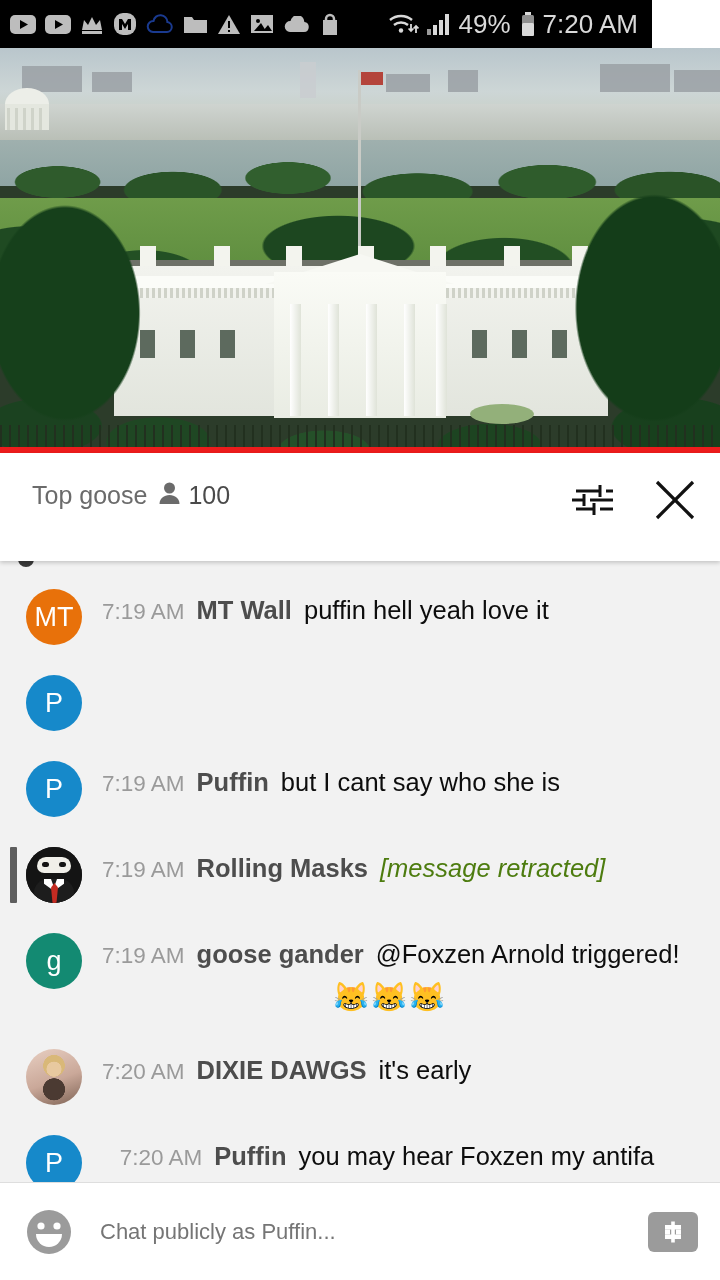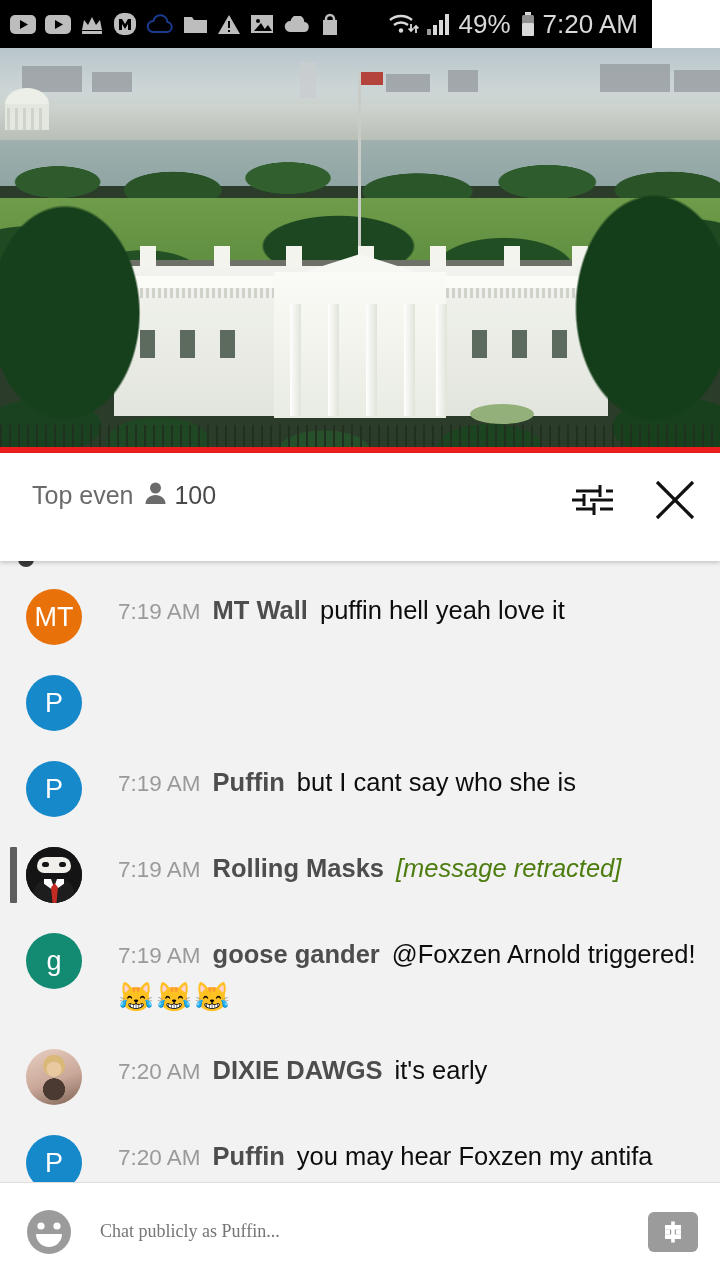--- a/index.html
+++ b/index.html
@@ -168,22 +168,22 @@
   }
   .avatar {
     width: 56px; height: 56px; border-radius: 50%;
     flex: 0 0 56px;
     display: flex; align-items: center; justify-content: center;
     color: #ffffff; font-size: 27px; font-weight: 400;
     overflow: hidden; position: relative;
     margin-top: 2px;
   }
   .msg-body {
-    margin-left: 36px; padding-top: 4px;
-    font-size: 25.5px; line-height: 1.55; color: #0d0d0d;
+    margin-left: 20px; padding-top: 4px;
+    font-size: 25.5px; line-height: 1.55; color: #0d0d0d; text-align: center;
   }
   .ts { color: #9a9a9a; font-size: 22.5px; margin-right: 12px; }
   .author { font-weight: bold; color: #4d4d4d; margin-right: 12px; }
   .body-text { color: #0d0d0d; }
   .retracted-text { color: #4d7c0f; font-style: italic; }
   .emoji { font-size: 29px; vertical-align: -4px; letter-spacing: 2px; }
 
   
   .av-photo {
     position: absolute; inset: 0;
@@ -221,23 +221,23 @@
   .input-bar {
     height: 98px; width: 720px;
     background: #ffffff;
     border-top: 1px solid #dedede;
     display: flex; align-items: center;
     padding: 0 22px 0 26px;
   }
   .emoji-btn { flex: 0 0 auto; cursor: pointer; }
   .chat-input {
     flex: 1; margin-left: 28px;
-    font-size: 18px; color: #9b9b9b;
+    font-size: 22px; color: #9b9b9b;
     border: none; outline: none; background: transparent;
-    font-family: Liberation Serif, serif;
+    font-family: Liberation Sans, sans-serif;
   }
   .superchat-btn {
     flex: 0 0 auto; width: 50px; height: 40px; border-radius: 6px;
     background: #9b9b9b; display: flex; align-items: center; justify-content: center;
     cursor: pointer;
   }
 </style>
 </head>
 <body>
 
@@ -369,21 +369,21 @@
   <div class="fg-tree-r"></div>
   <div class="fence"></div>
   <div class="progressbar"></div>
 </div>
 
 <div class="chatpanel">
 
   <div class="chat-header">
     <div class="chat-header-text">
       <div class="chat-sub">
-        <span>Top even</span>
+        <span>Top goose</span>
         <span class="viewer-count">
           <svg width="21" height="24" viewBox="0 0 21 24">
               <circle cx="10.5" cy="7" r="5.5" fill="#6b6b6b"></circle>
               <path d="M0.5 23c0-5.5 4.5-9 10-9s10 3.5 10 9z" fill="#6b6b6b"></path>
             </svg>
           <span>100</span>
         </span>
       </div>
     </div>
     <div class="header-actions">

